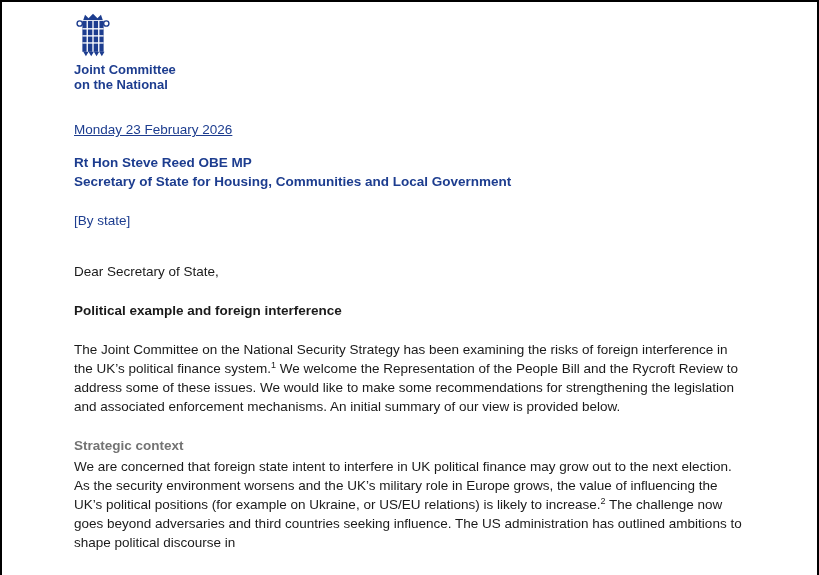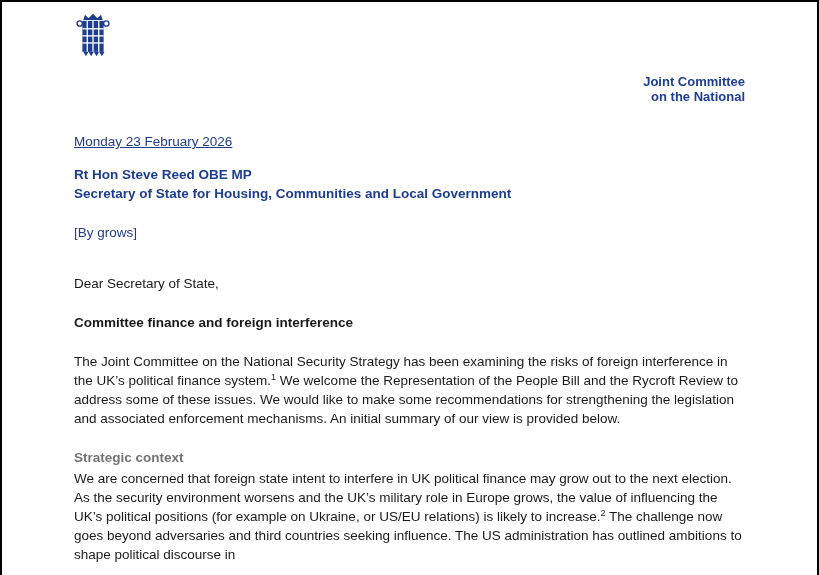--- a/index.html
+++ b/index.html
@@ -20,26 +20,25 @@
       overflow: hidden;
       font-size: 13.5px;
       line-height: 19px;
     }
     .logo {
       width: 38px;
       height: 46px;
       display: block;
     }
     .org-name {
-      margin-top: 16px;
+      margin-top: 4px;
       font-weight: bold;
       color: #1d3d8f;
       font-size: 13px;
       line-height: 15px;
-      text-align: right;
     }
     .date-line {
       margin-top: 28px;
       color: #1d3d8f;
       text-decoration: underline;
     }
     .recipient {
       margin-top: 14px;
       font-weight: bold;
       color: #1d3d8f;
@@ -95,25 +94,25 @@
     </div>
   </div>
 
   <div class="date-line">Monday 23 February 2026</div>
 
   <div class="recipient">
     <div>Rt Hon Steve Reed OBE MP</div>
     <div>Secretary of State for Housing, Communities and Local Government</div>
   </div>
 
-  <div class="delivery">[By grows]</div>
+  <div class="delivery">[By state]</div>
 
   <div class="salutation">Dear Secretary of State,</div>
 
-  <div class="subject">Committee finance and foreign interference</div>
+  <div class="subject">Political example and foreign interference</div>
 
   <p class="body-para"><span>The Joint Committee on the National Security Strategy has been examining the risks of foreign interference in the UK’s political finance system.</span><sup>1</sup><span> We welcome the Representation of the People Bill and the Rycroft Review to address some of these issues. We would like to make some recommendations for strengthening the legislation and associated enforcement mechanisms. An initial summary of our view is provided below.</span></p>
 
   <div class="section-heading">Strategic context</div>
 
   <p class="body-para"><span>We are concerned that foreign state intent to interfere in UK political finance may grow out to the next election. As the security environment worsens and the UK’s military role in Europe grows, the value of influencing the UK’s political positions (for example on Ukraine, or US/EU relations) is likely to increase.</span><sup>2</sup><span> The challenge now goes beyond adversaries and third countries seeking influence. The US administration has outlined ambitions to shape political discourse in</span></p>
 
 </div>
 
 </body></html>

